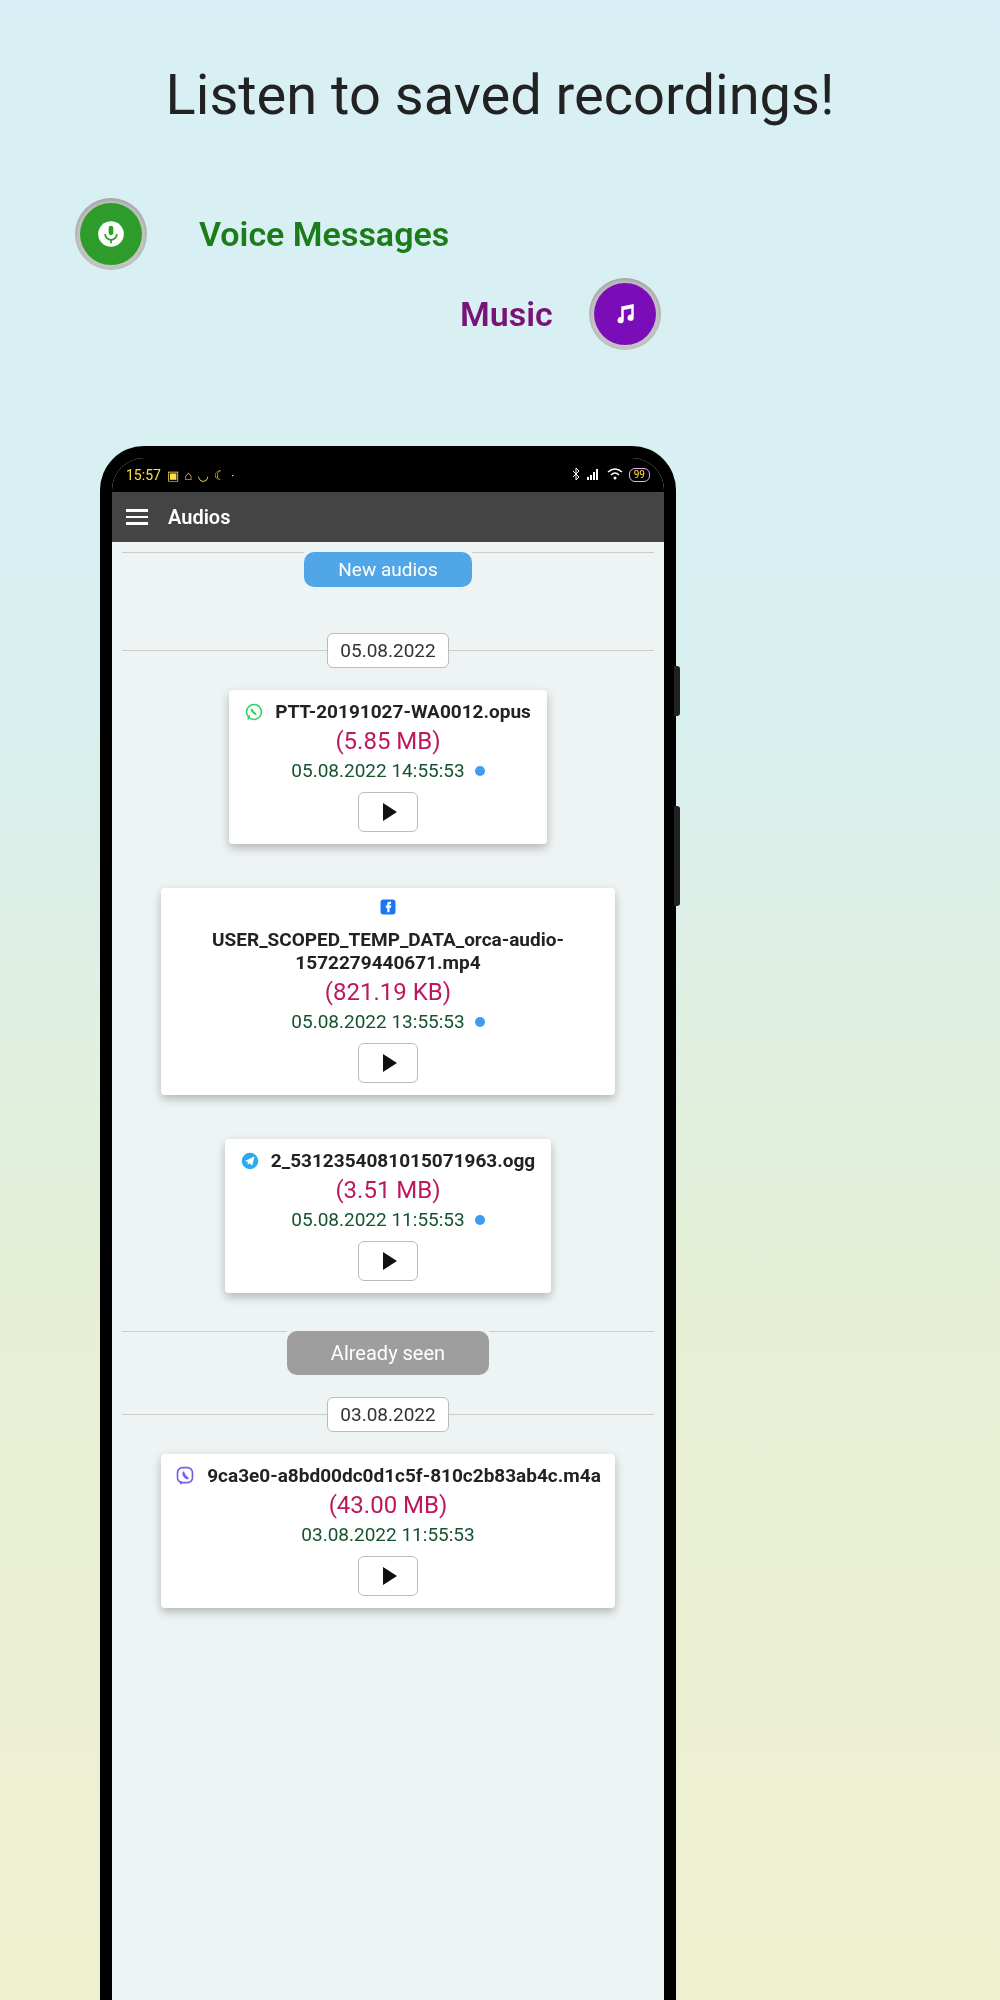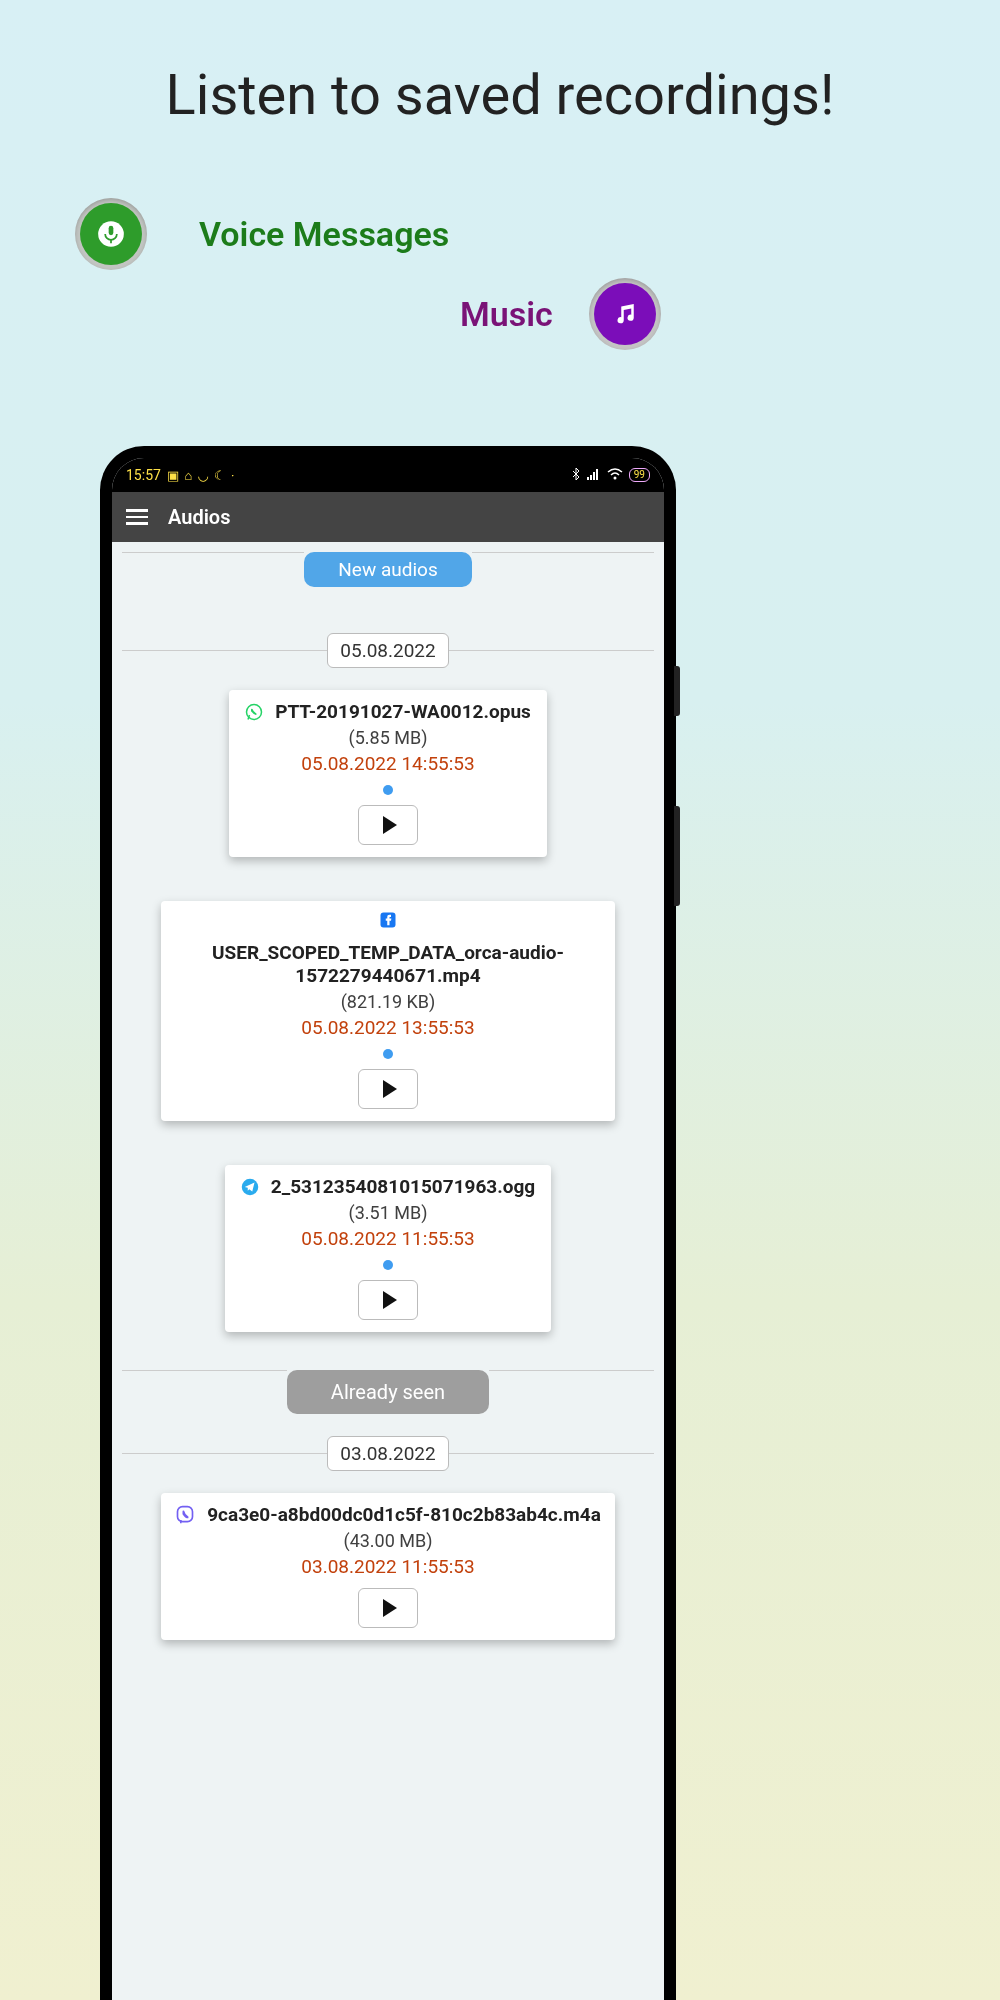--- a/index.html
+++ b/index.html
@@ -217,33 +217,32 @@
     display: flex;
     align-items: center;
     justify-content: center;
     gap: 12px;
     font-size: 19px;
     font-weight: 700;
     color: #222;
     flex-wrap: wrap;
   }
   .card .sub {
-    font-size: 18px;
-    color: #404040;
+    font-size: 24px;
+    color: #be185d;
     margin-top: 4px;
   }
   .card .ts-line {
     display: flex;
     align-items: center;
     justify-content: center;
     gap: 10px;
     font-size: 19px;
-    color: #c2410c;
+    color: #14532d;
     margin-top: 4px;
-    flex-direction: column;
   }
   .dot-blue {
     width: 10px;
     height: 10px;
     border-radius: 50%;
     background: #3f9cf0;
   }
   .play-btn {
     width: 60px;
     height: 40px;

